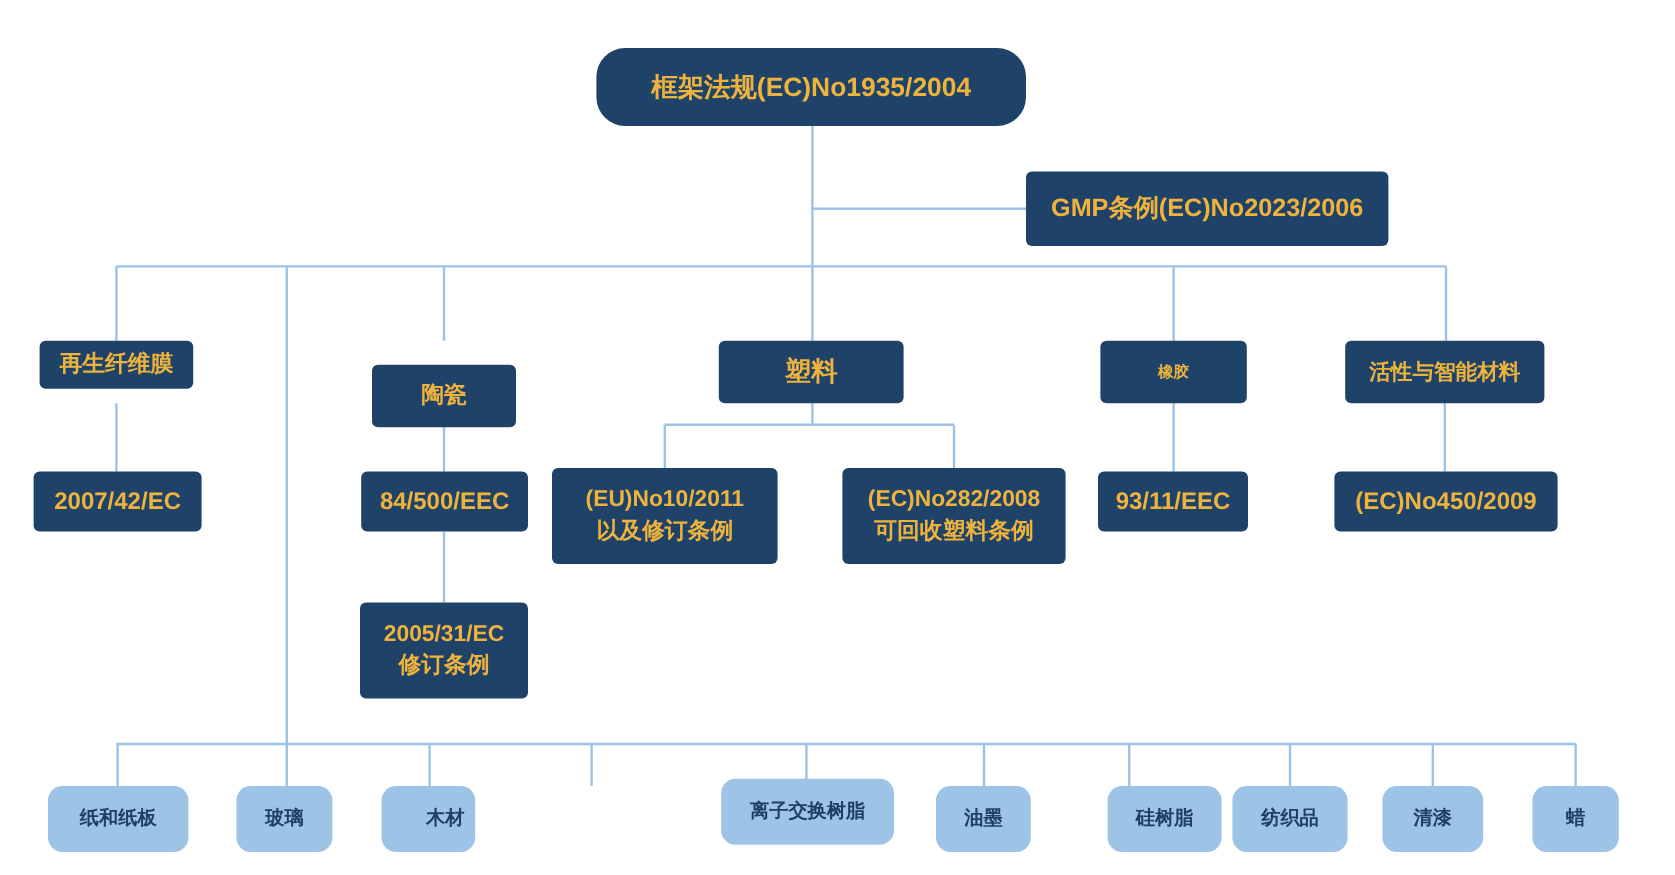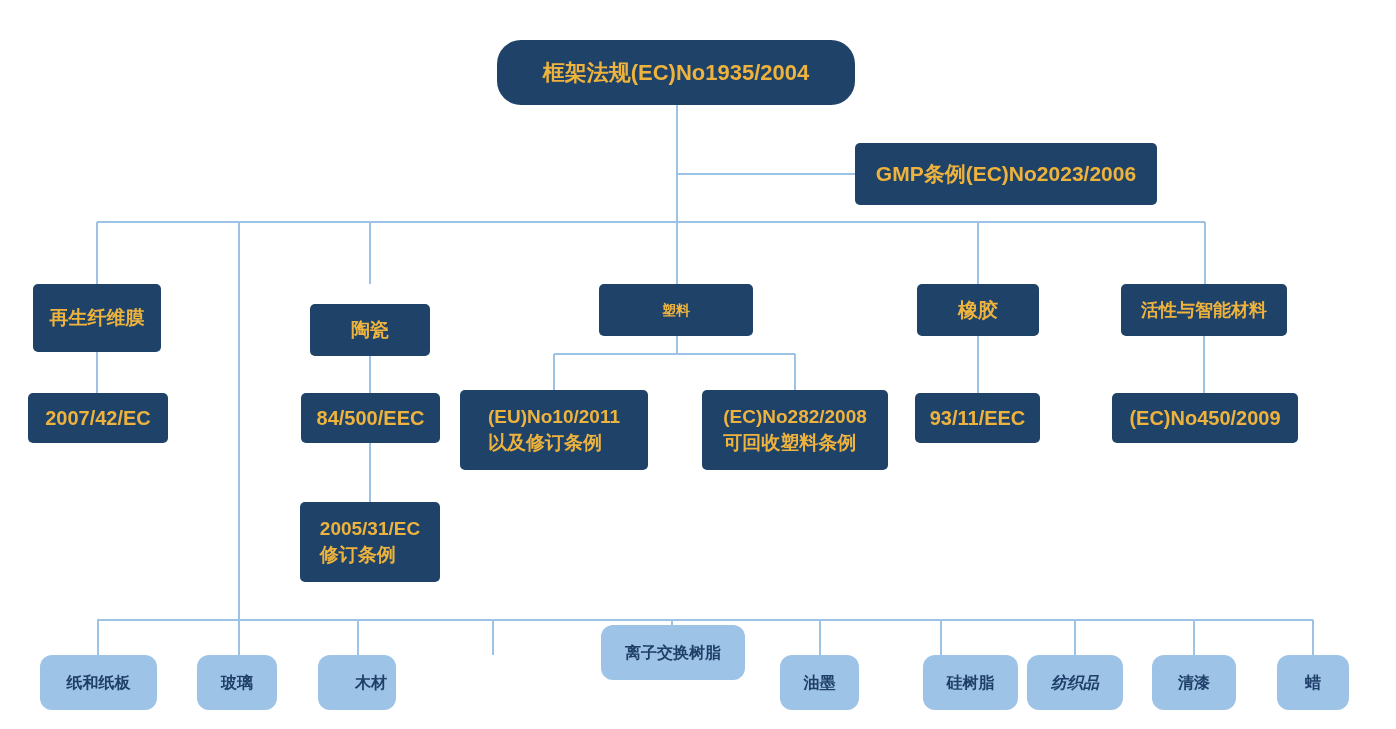--- a/index.html
+++ b/index.html
@@ -23,20 +23,21 @@
   svg.connectors path {
     stroke: var(--line, #9cc2e5);
     stroke-width: 2;
     fill: none;
   }
   .node {
     position: absolute;
     display: flex;
     align-items: center;
     justify-content: center;
+    text-align: center;
     font-weight: bold;
     white-space: pre-line;
     line-height: 1.35;
     box-sizing: border-box;
   }
   .n-dark {
     background: var(--node-dark, #1f4268);
     color: var(--text-gold, #eeb33d);
     border-radius: 5px;
   }
@@ -79,41 +80,41 @@
     <path d="M941 620 L941 655"></path>
     <path d="M1075 620 L1075 655"></path>
     <path d="M1194 620 L1194 655"></path>
     <path d="M1313 620 L1313 655"></path>
   </svg>
 
   <div class="node n-dark" style="left:497px; top:40px; width:358px; height:65px; font-size:22px; border-radius:24px;">框架法规(EC)No1935/2004</div>
 
   <div class="node n-dark" style="left:855px; top:143px; width:302px; height:62px; font-size:21px;">GMP条例(EC)No2023/2006</div>
 
-  <div class="node n-dark" style="left:33px; top:284px; width:128px; height:68px; font-size:19px;">再生纤维膜</div>
+  <div class="node n-dark" style="left:33px; top:284px; width:128px; height:40px; font-size:19px;">再生纤维膜</div>
   <div class="node n-dark" style="left:310px; top:284px; width:120px; height:52px; font-size:19px;margin-top:20px;">陶瓷</div>
-  <div class="node n-dark" style="left:599px; top:284px; width:154px; height:52px; font-size:14px;">塑料</div>
-  <div class="node n-dark" style="left:917px; top:284px; width:122px; height:52px; font-size:20px;">橡胶</div>
+  <div class="node n-dark" style="left:599px; top:284px; width:154px; height:52px; font-size:22px;">塑料</div>
+  <div class="node n-dark" style="left:917px; top:284px; width:122px; height:52px; font-size:13px;">橡胶</div>
   <div class="node n-dark" style="left:1121px; top:284px; width:166px; height:52px; font-size:18px;">活性与智能材料</div>
 
   <div class="node n-dark" style="left:28px; top:393px; width:140px; height:50px; font-size:20px;">2007/42/EC</div>
   <div class="node n-dark" style="left:301px; top:393px; width:139px; height:50px; font-size:20px;">84/500/EEC</div>
   <div class="node n-dark" style="left:460px; top:390px; width:188px; height:80px; font-size:19px;">(EU)No10/2011
 以及修订条例</div>
   <div class="node n-dark" style="left:702px; top:390px; width:186px; height:80px; font-size:19px;">(EC)No282/2008
 可回收塑料条例</div>
   <div class="node n-dark" style="left:915px; top:393px; width:125px; height:50px; font-size:20px;">93/11/EEC</div>
   <div class="node n-dark" style="left:1112px; top:393px; width:186px; height:50px; font-size:20px;">(EC)No450/2009</div>
 
   <div class="node n-dark" style="left:300px; top:502px; width:140px; height:80px; font-size:19px;">2005/31/EC
 修订条例</div>
 
   <div class="node n-light" style="left:40px; top:655px; width:117px; height:55px;">纸和纸板</div>
   <div class="node n-light" style="left:197px; top:655px; width:80px; height:55px;">玻璃</div>
   <div class="node n-light" style="left:318px; top:655px; width:78px; height:55px;padding-left:28px;">木材</div>
-  <div class="node n-light" style="left:601px; top:625px; width:144px; height:55px;">离子交换树脂</div>
+  <div class="node n-light" style="left:601px; top:649px; width:144px; height:55px;">离子交换树脂</div>
   <div class="node n-light" style="left:780px; top:655px; width:79px; height:55px;">油墨</div>
   <div class="node n-light" style="left:923px; top:655px; width:95px; height:55px;">硅树脂</div>
-  <div class="node n-light" style="left:1027px; top:655px; width:96px; height:55px;font-style:italic;">纺织品</div>
+  <div class="node n-light" style="left:1027px; top:655px; width:96px; height:55px;">纺织品</div>
   <div class="node n-light" style="left:1152px; top:655px; width:84px; height:55px;">清漆</div>
   <div class="node n-light" style="left:1277px; top:655px; width:72px; height:55px;">蜡</div>
 
 </div>
 
 </body></html>

